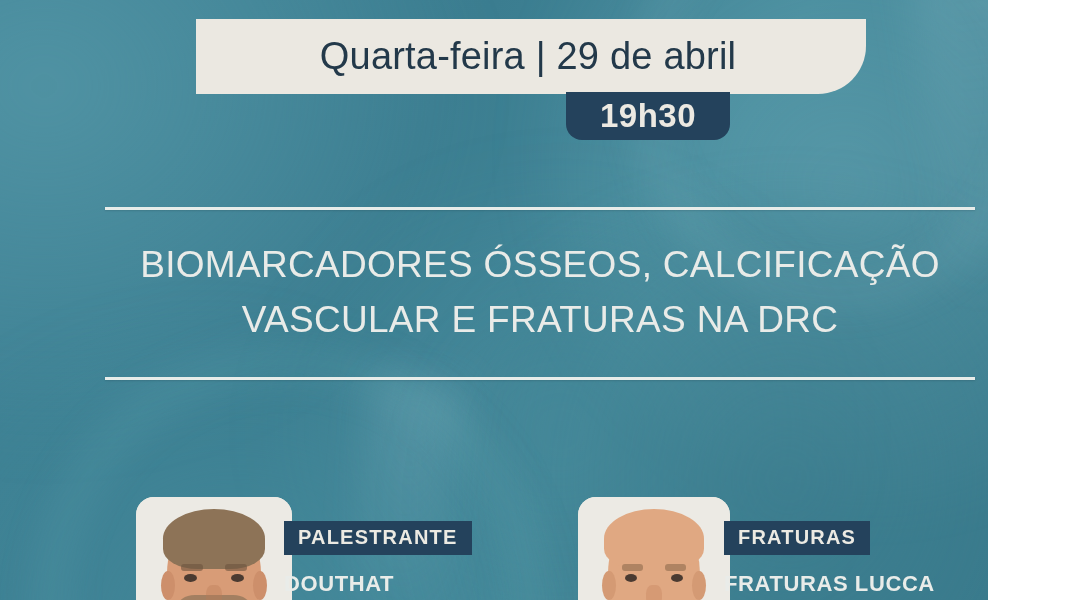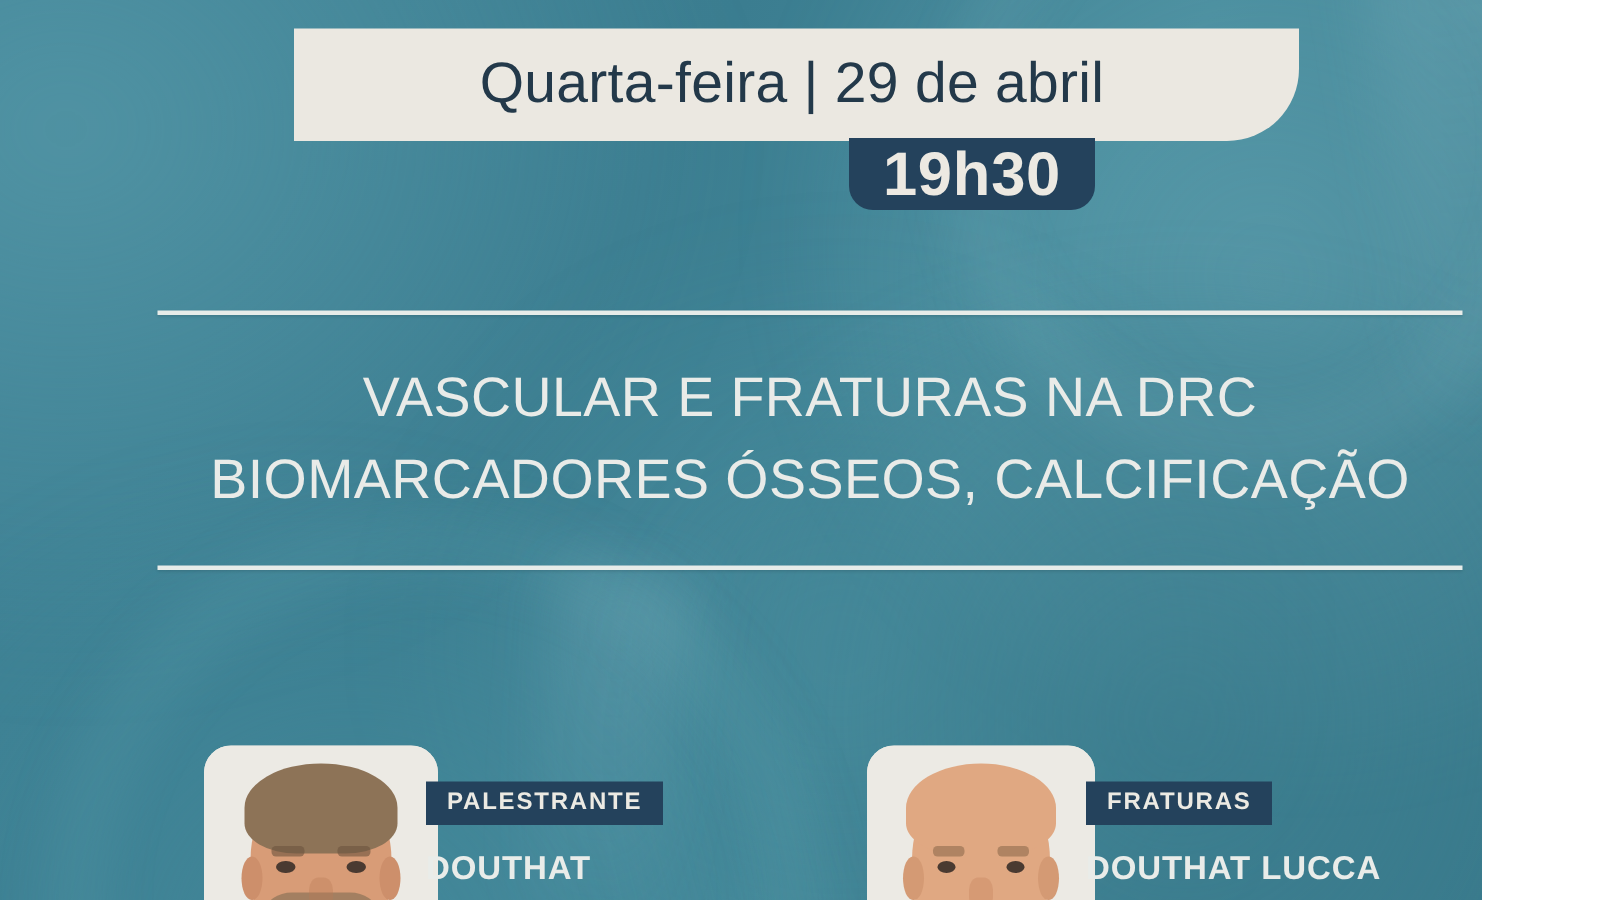--- a/index.html
+++ b/index.html
@@ -79,21 +79,21 @@
   .time-badge{
     position:absolute;
     left:566px; top:92px;
     width:164px; height:48px;
     background:#24425c;
     border-radius:0 0 16px 16px;
     display:flex; align-items:center; justify-content:center;
   }
   .time-text{
     color:#ece9e2;
-    font-size:41px;
+    font-size:33px;
     font-weight:700;
     letter-spacing:.5px;
   }
 
   
   .rule{
     position:absolute;
     left:105px;
     width:870px; height:3px;
     background:#e7ece9;
@@ -214,21 +214,21 @@
     padding-top:24px;
     position:relative;
     z-index:3;
   }
   .person-right .person-info{ margin-left:-6px; }
 
   .role-badge{
     display:inline-block;
     background:#24425c;
     color:#eceae3;
-    font-size:16px;
+    font-size:20px;
     font-weight:700;
     letter-spacing:1.2px;
     padding:5px 14px 6px 14px;
   }
   .person-name{
     margin-top:15px;
     color:#e9ece9;
     font-size:22px;
     font-weight:700;
     letter-spacing:.6px;
@@ -257,22 +257,22 @@
     <span class="date-text">Quarta-feira | 29 de abril</span>
   </div>
 
   <div class="time-badge">
     <span class="time-text">19h30</span>
   </div>
 
   <div class="rule rule-top"></div>
 
   <h1 class="title">
+    <span class="line">BIOMARCADORES ÓSSEOS, CALCIFICAÇÃO</span>
     <span class="line">VASCULAR E FRATURAS NA DRC</span>
-    <span class="line">BIOMARCADORES ÓSSEOS, CALCIFICAÇÃO</span>
   </h1>
 
   <div class="rule rule-bottom"></div>
 
   <div class="people">
 
     <div class="person person-left p-speaker">
       <div class="photo-card">
         <div class="portrait">
           <div class="pt-bg"></div>
@@ -311,20 +311,20 @@
           <div class="pt-brow-r"></div>
           <div class="pt-eye-l"></div>
           <div class="pt-eye-r"></div>
           <div class="pt-nose"></div>
 
         </div>
       </div>
       <div class="person-info">
         <div class="role-badge">FRATURAS</div>
         <div class="person-name">
-          <span class="nline">DOUTHAT LUCCA</span>
+          <span class="nline">FRATURAS LUCCA</span>
           <span class="nline"></span>
         </div>
       </div>
     </div>
 
   </div>
 </div>
 
 </body></html>

